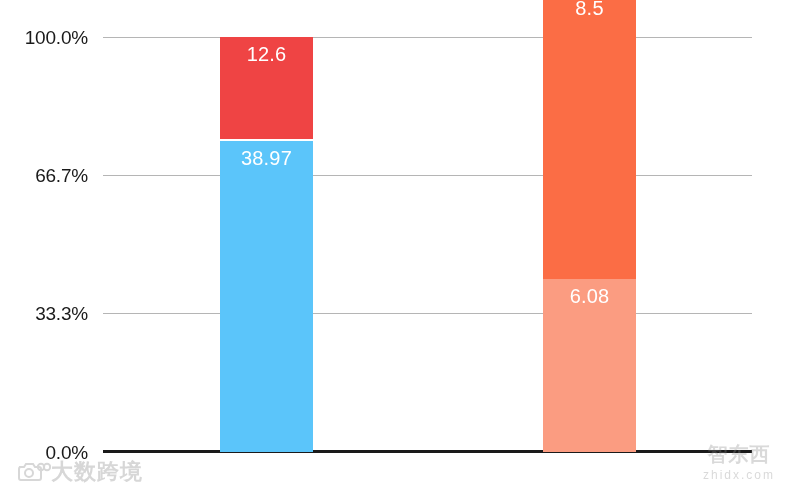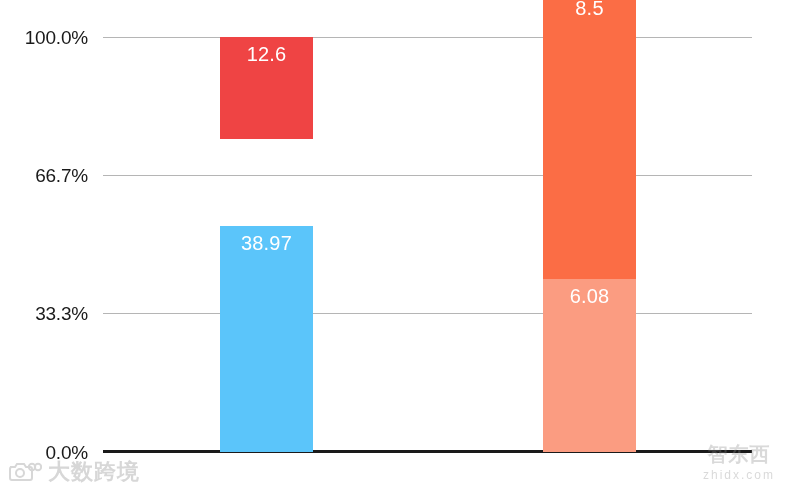--- a/index.html
+++ b/index.html
@@ -77,25 +77,25 @@
     text-align: center;
     font-size: 20px;
     color: #ffffff;
     letter-spacing: 0.2px;
     pointer-events: none;
   }
 
   
   .wm-left {
     position: absolute;
-    left: 8px;
+    left: 17px;
     bottom: 4px;
     display: flex;
     align-items: center;
-    gap: 6px;
+    gap: 0;
     opacity: 0.30;
     pointer-events: none;
   }
   .wm-left .wm-logo {
     width: 34px;
     height: 24px;
     position: relative;
   }
   .wm-left .wm-text {
     font-size: 22px;
@@ -140,21 +140,21 @@
   <div class="ytick" style="top:442px;">0.0%</div>
 
   <div class="plot">
 
     <div class="gridline" style="top:0px;"></div>
     <div class="gridline" style="top:138px;"></div>
     <div class="gridline" style="top:276px;"></div>
     <div class="gridline baseline" style="top:413px;"></div>
 
     <div class="bar bar-1" style="height:415px;">
-      <div class="seg" style="bottom:0; height:226px; background:#5BC5FA;">
+      <div class="seg" style="bottom:0; height:311px; background:#5BC5FA;">
         <span class="seg-label">38.97</span>
       </div>
       <div class="seg" style="bottom:313px; height:102px; background:#ef4444;">
         <span class="seg-label">12.6</span>
       </div>
     </div>
 
     <div class="bar bar-2" style="height:415px;">
       <div class="seg" style="bottom:0; height:173px; background:#FB9C81;">
         <span class="seg-label">6.08</span>

